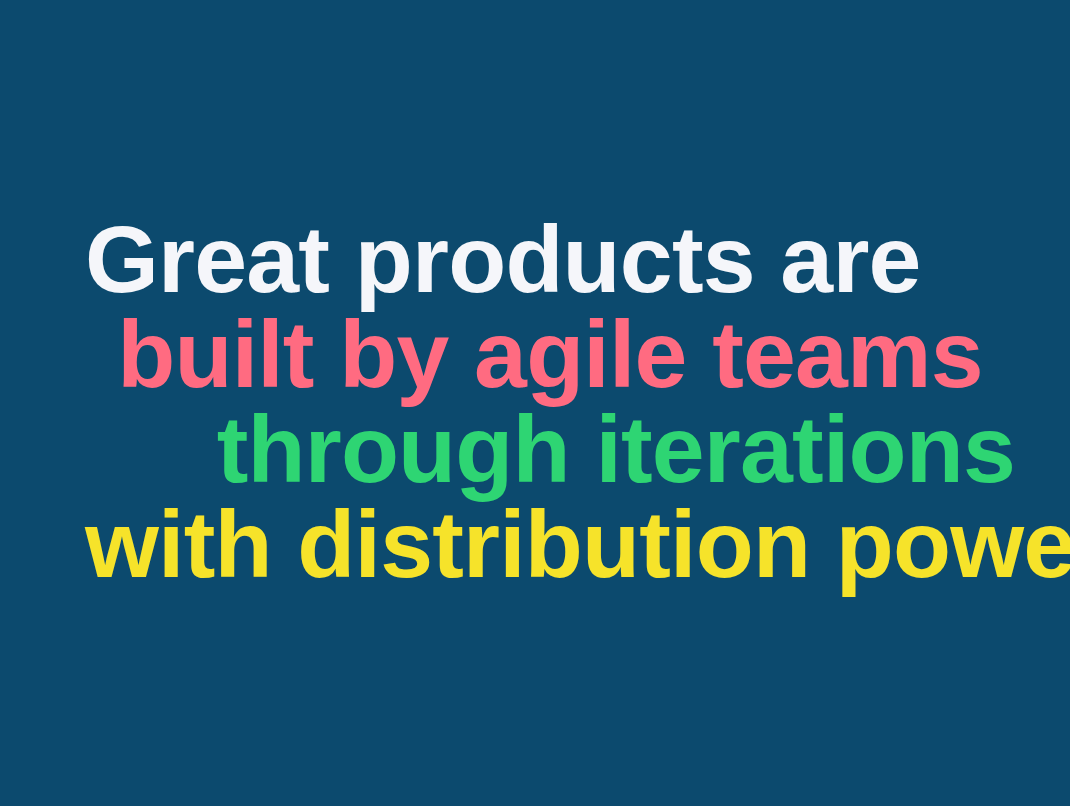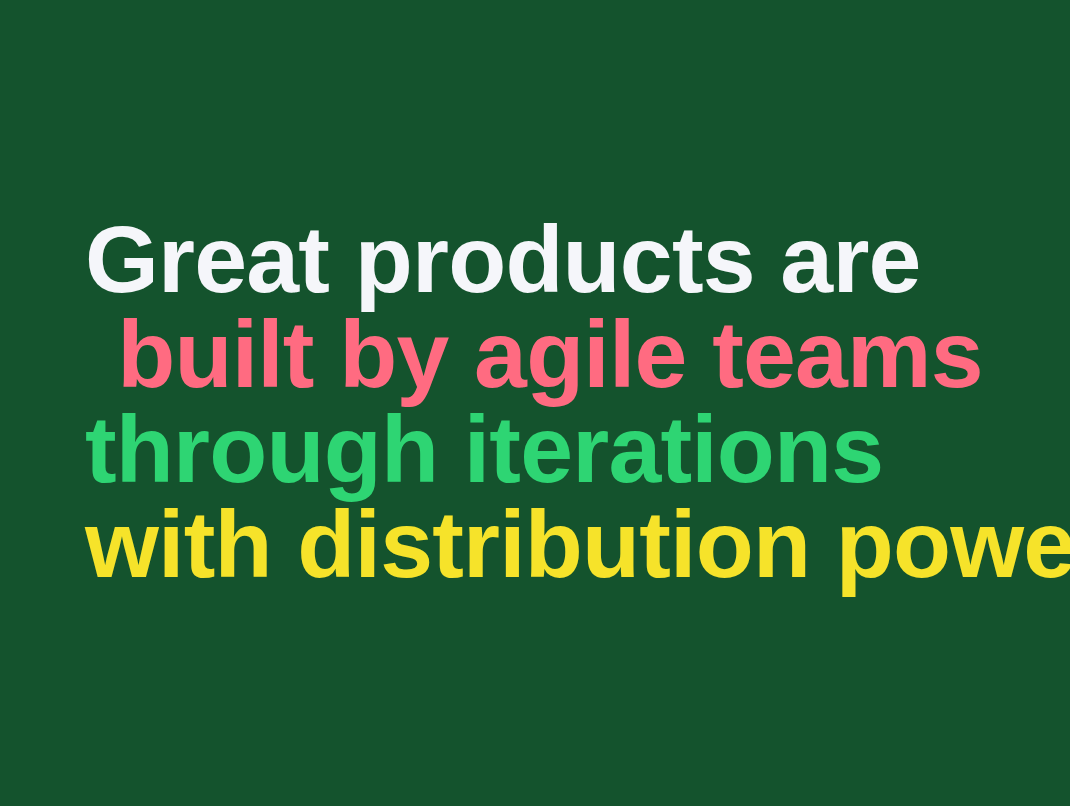--- a/index.html
+++ b/index.html
@@ -42,27 +42,27 @@
   }
 
   .line-1 { color: #f5f6fa; }
   .line-2 { color: #ff6b81; text-align: center; }
   .line-3 { color: #2ed573; }
   .line-4 { color: #f6e32a; }
 </style>
 </head>
 <body>
 
-<div class="slide" style="background: #14532d; text-decoration: underline;">
+<div class="slide" style="background: #0c4a6e; text-decoration: underline;">
 
   <div class="headline-block">
 
     <span class="headline-line line-1" style="color: rgb(245, 246, 250);">Great products are</span>
 
     <span class="headline-line line-2" style="color: rgb(255, 107, 129);">built by agile teams</span>
 
-    <span class="headline-line line-3" style="color: rgb(46, 213, 115);">through iterations</span>
+    <span class="headline-line line-3" style="color: rgb(46, 213, 115); text-align: right;">through iterations</span>
 
     <span class="headline-line line-4" style="color: rgb(246, 227, 42);">with distribution power</span>
 
   </div>
 
 </div>
 
 </body></html>

